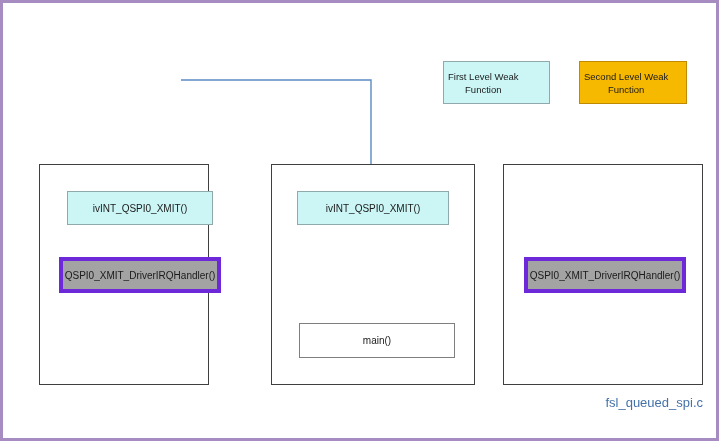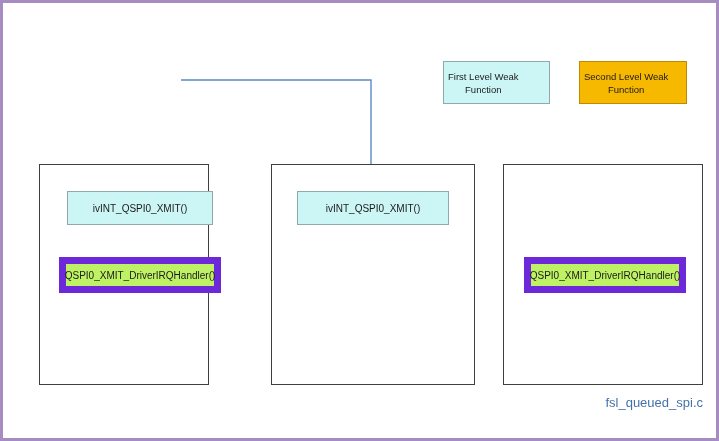--- a/index.html
+++ b/index.html
@@ -108,22 +108,22 @@
     font-size: 10px;
     color: #1a1a1a;
     padding: 0 19px;
     white-space: nowrap;
   }
   .fn-weak1 {
     background: #ccf5f5;
     border: 1px solid #8fa9ad;
   }
   .fn-weak2 {
-    background: #bef264;
-    border: 7px solid #6d28d9;
+    background: #a3a3a3;
+    border: 4px solid #6d28d9;
   }
   .fn-plain {
     background: #ffffff;
     border: 1px solid #7f7f7f;
   }
   
   .b1-ivint  { left: 64px;  top: 188px; width: 146px; height: 34px; }
   .b1-drvirq { left: 56px;  top: 254px; width: 162px; height: 36px; }
   .b1-defint { left: 58px;  top: 320px; width: 156px; height: 35px; }
   
@@ -160,18 +160,19 @@
       <span>Function</span>
     </div>
   </div>
 
   <div class="file-container file-col-1"></div>
   <div class="fn-box fn-weak1 b1-ivint">ivINT_QSPI0_XMIT()</div>
   <div class="fn-box fn-weak2 b1-drvirq">QSPI0_XMIT_DriverIRQHandler()</div>
 
   <div class="file-container file-col-2"></div>
   <div class="fn-box fn-weak1 b2-ivint">ivINT_QSPI0_XMIT()</div>
+  <div class="fn-box fn-plain b2-main">main()</div>
 
   <div class="file-container file-col-3"></div>
   <div class="fn-box fn-weak2 b3-drvirq">QSPI0_XMIT_DriverIRQHandler()</div>
   <div class="file-caption cap-3">fsl_queued_spi.c</div>
 
 </div>
 
 </body></html>

